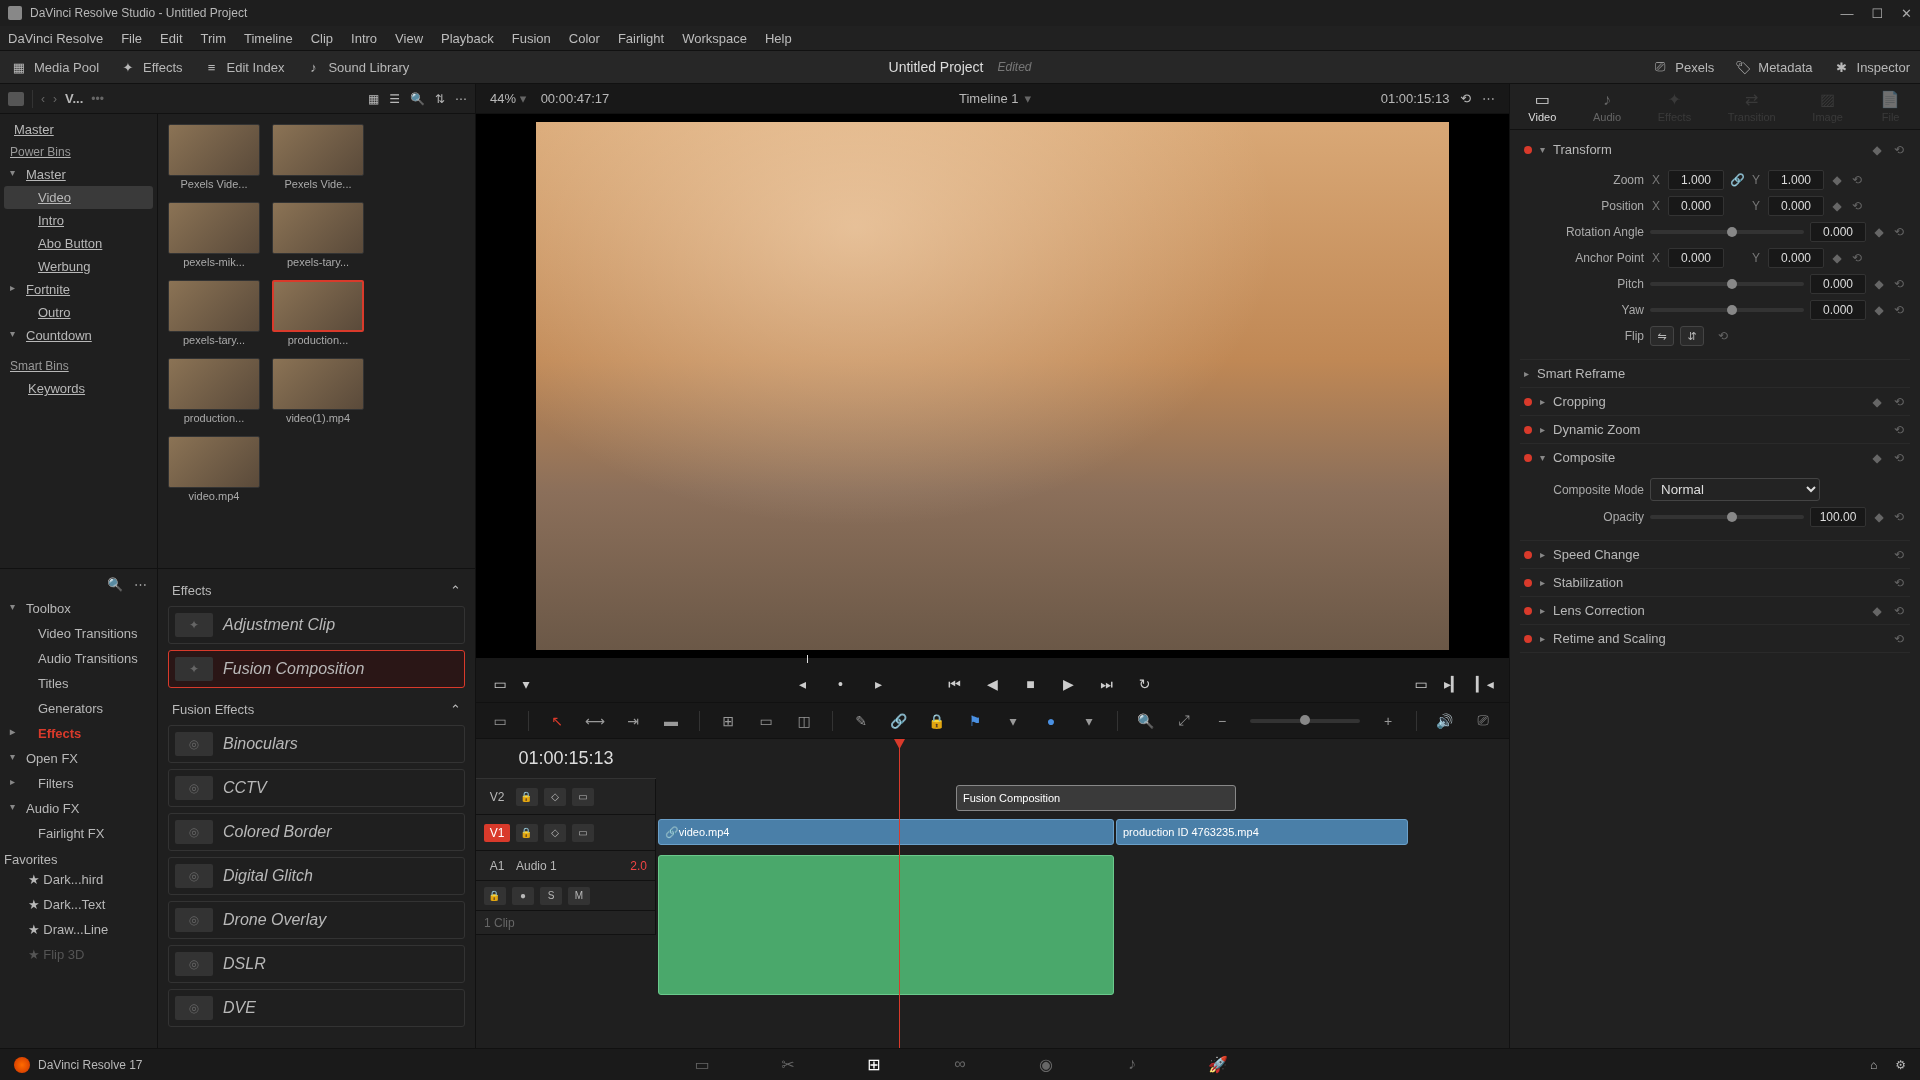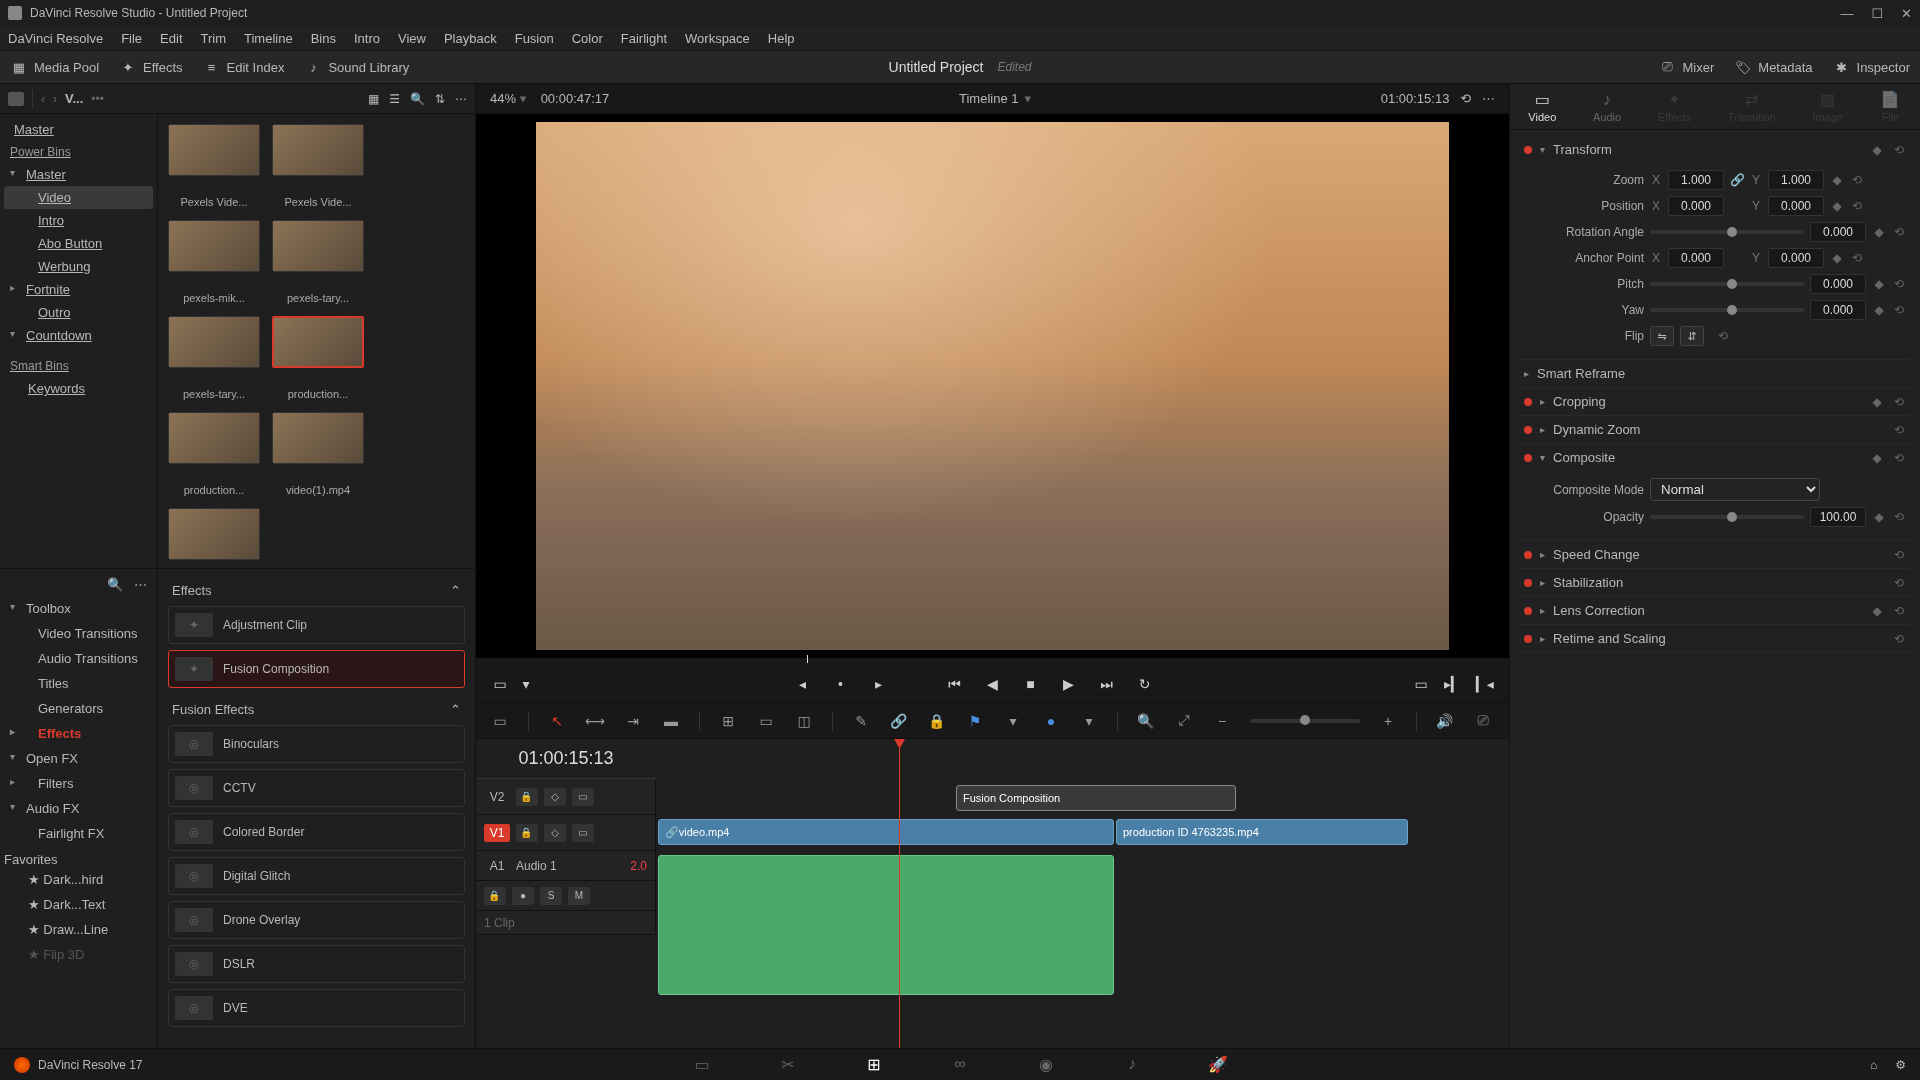--- a/index.html
+++ b/index.html
@@ -27,33 +27,33 @@
 .bins-col { width:158px; border-right:1px solid #111; padding:4px; font-size:13px; overflow:hidden;text-decoration:underline; }
 .bins-col .bin-title { padding:4px 6px; color:#999; font-size:12px; }
 .bin-item { padding:4px 6px 4px 22px; cursor:pointer; position:relative; }
 .bin-item.sel { background:#3a3a3a; border-radius:3px; }
 .bin-arrow::before { content:"▸"; position:absolute; left:6px; color:#888; font-size:10px; }
 .bin-arrow.open::before { content:"▾"; }
 .thumbs-col { flex:1; padding:10px; display:flex; flex-wrap:wrap; gap:12px 12px; align-content:flex-start; }
 .thumb { width:92px; text-align:center; cursor:pointer; }
 .thumb .img { width:92px; height:52px; background:linear-gradient(135deg,#8b7355,#5a4a3a); border-radius:2px; border:1px solid #333; }
 .thumb.sel .img { border:2px solid #d93a2b; }
-.thumb .lbl { margin-top:20px; font-size:11px; color:#aaa; white-space:nowrap; overflow:hidden; text-overflow:ellipsis; }
+.thumb .lbl { margin-top:2px; font-size:11px; color:#aaa; white-space:nowrap; overflow:hidden; text-overflow:ellipsis; }
 .fx-panel { border-top:1px solid #111; display:flex; height:480px; }
 .fx-nav { width:158px; border-right:1px solid #111; padding:4px; font-size:13px; }
 .fx-nav .fx-item { padding:5px 6px 5px 22px; cursor:pointer; position:relative; }
 .fx-nav .fx-item.sel { color:#d93a2b; font-weight:600; }
 .fx-nav .fx-arrow::before { content:"▸"; position:absolute; left:6px; color:#888; font-size:10px; }
 .fx-nav .fx-arrow.open::before { content:"▾"; }
 .fx-list { flex:1; padding:6px 10px; overflow-y:auto; }
 .fx-section { font-size:13px; padding:8px 4px; display:flex; justify-content:space-between; align-items:center; }
 .fx-row { display:flex; align-items:center; gap:10px; padding:6px; border:1px solid #333; border-radius:3px; margin-bottom:6px; cursor:pointer; }
 .fx-row.sel { border:1px solid #d93a2b; background:#2a1616; }
 .fx-thumb { width:38px; height:24px; background:#333; border-radius:2px; display:flex; align-items:center; justify-content:center; color:#666; }
-.fx-row .fx-label { font-size:12px; }
+.fx-row .fx-label { font-size:16px;font-style:italic; }
 .center-col { flex:1; display:flex; flex-direction:column; background:#181818; border-left:1px solid #111; border-right:1px solid #111; }
 .viewer-header { height:30px; display:flex; align-items:center; padding:0 14px; justify-content:space-between; border-bottom:1px solid #111; font-size:13px; }
 .viewer-header .vh-mid { display:flex; align-items:center; gap:6px; }
 .viewer { flex:1; background:#000; position:relative; display:flex; align-items:center; justify-content:center; padding:8px 60px; }
 .frame { width:100%; height:100%; background:linear-gradient(180deg,#d9a876 0%,#c08855 45%,#8b6f5a 70%,#6b5847 100%); position:relative; }
 .frame::after { content:""; position:absolute; inset:0; background:radial-gradient(ellipse at 35% 20%,rgba(255,230,200,.5),transparent 50%); }
 .transport { height:36px; display:flex; align-items:center; justify-content:center; gap:18px; }
 .tr-btn { width:20px; height:20px; cursor:pointer; display:flex; align-items:center; justify-content:center; color:#ccc; font-size:14px; }
 .edit-tools { height:36px; display:flex; align-items:center; padding:0 14px; gap:18px; border-top:1px solid #111; }
 .et-icon { width:20px; height:18px; cursor:pointer; display:flex; align-items:center; justify-content:center; color:#999; font-size:14px; }
@@ -118,21 +118,21 @@
     <span>✕</span>
   </div>
 </div>
 
 <div class="menubar">
   <span>DaVinci Resolve</span>
   <span>File</span>
   <span>Edit</span>
   <span>Trim</span>
   <span>Timeline</span>
-  <span>Bins</span>
+  <span>Clip</span>
   <span>Intro</span>
   <span>View</span>
   <span>Playback</span>
   <span>Fusion</span>
   <span>Color</span>
   <span>Fairlight</span>
   <span>Workspace</span>
   <span>Help</span>
 </div>
 
@@ -153,21 +153,21 @@
       <span class="tool-icon">♪</span>
       <span>Sound Library</span>
     </div>
   <div class="project-center">
     <span style="color:#ddd">Untitled Project</span>
     <span class="edited">Edited</span>
   </div>
   <div style="margin-left:auto;display:flex;gap:20px">
     <div class="tool-item">
         <span class="tool-icon">⎚</span>
-        <span>Mixer</span>
+        <span>Pexels</span>
       </div>
     <div class="tool-item">
         <span class="tool-icon">🏷</span>
         <span>Metadata</span>
       </div>
     <div class="tool-item">
         <span class="tool-icon">✱</span>
         <span>Inspector</span>
       </div>
   </div>

